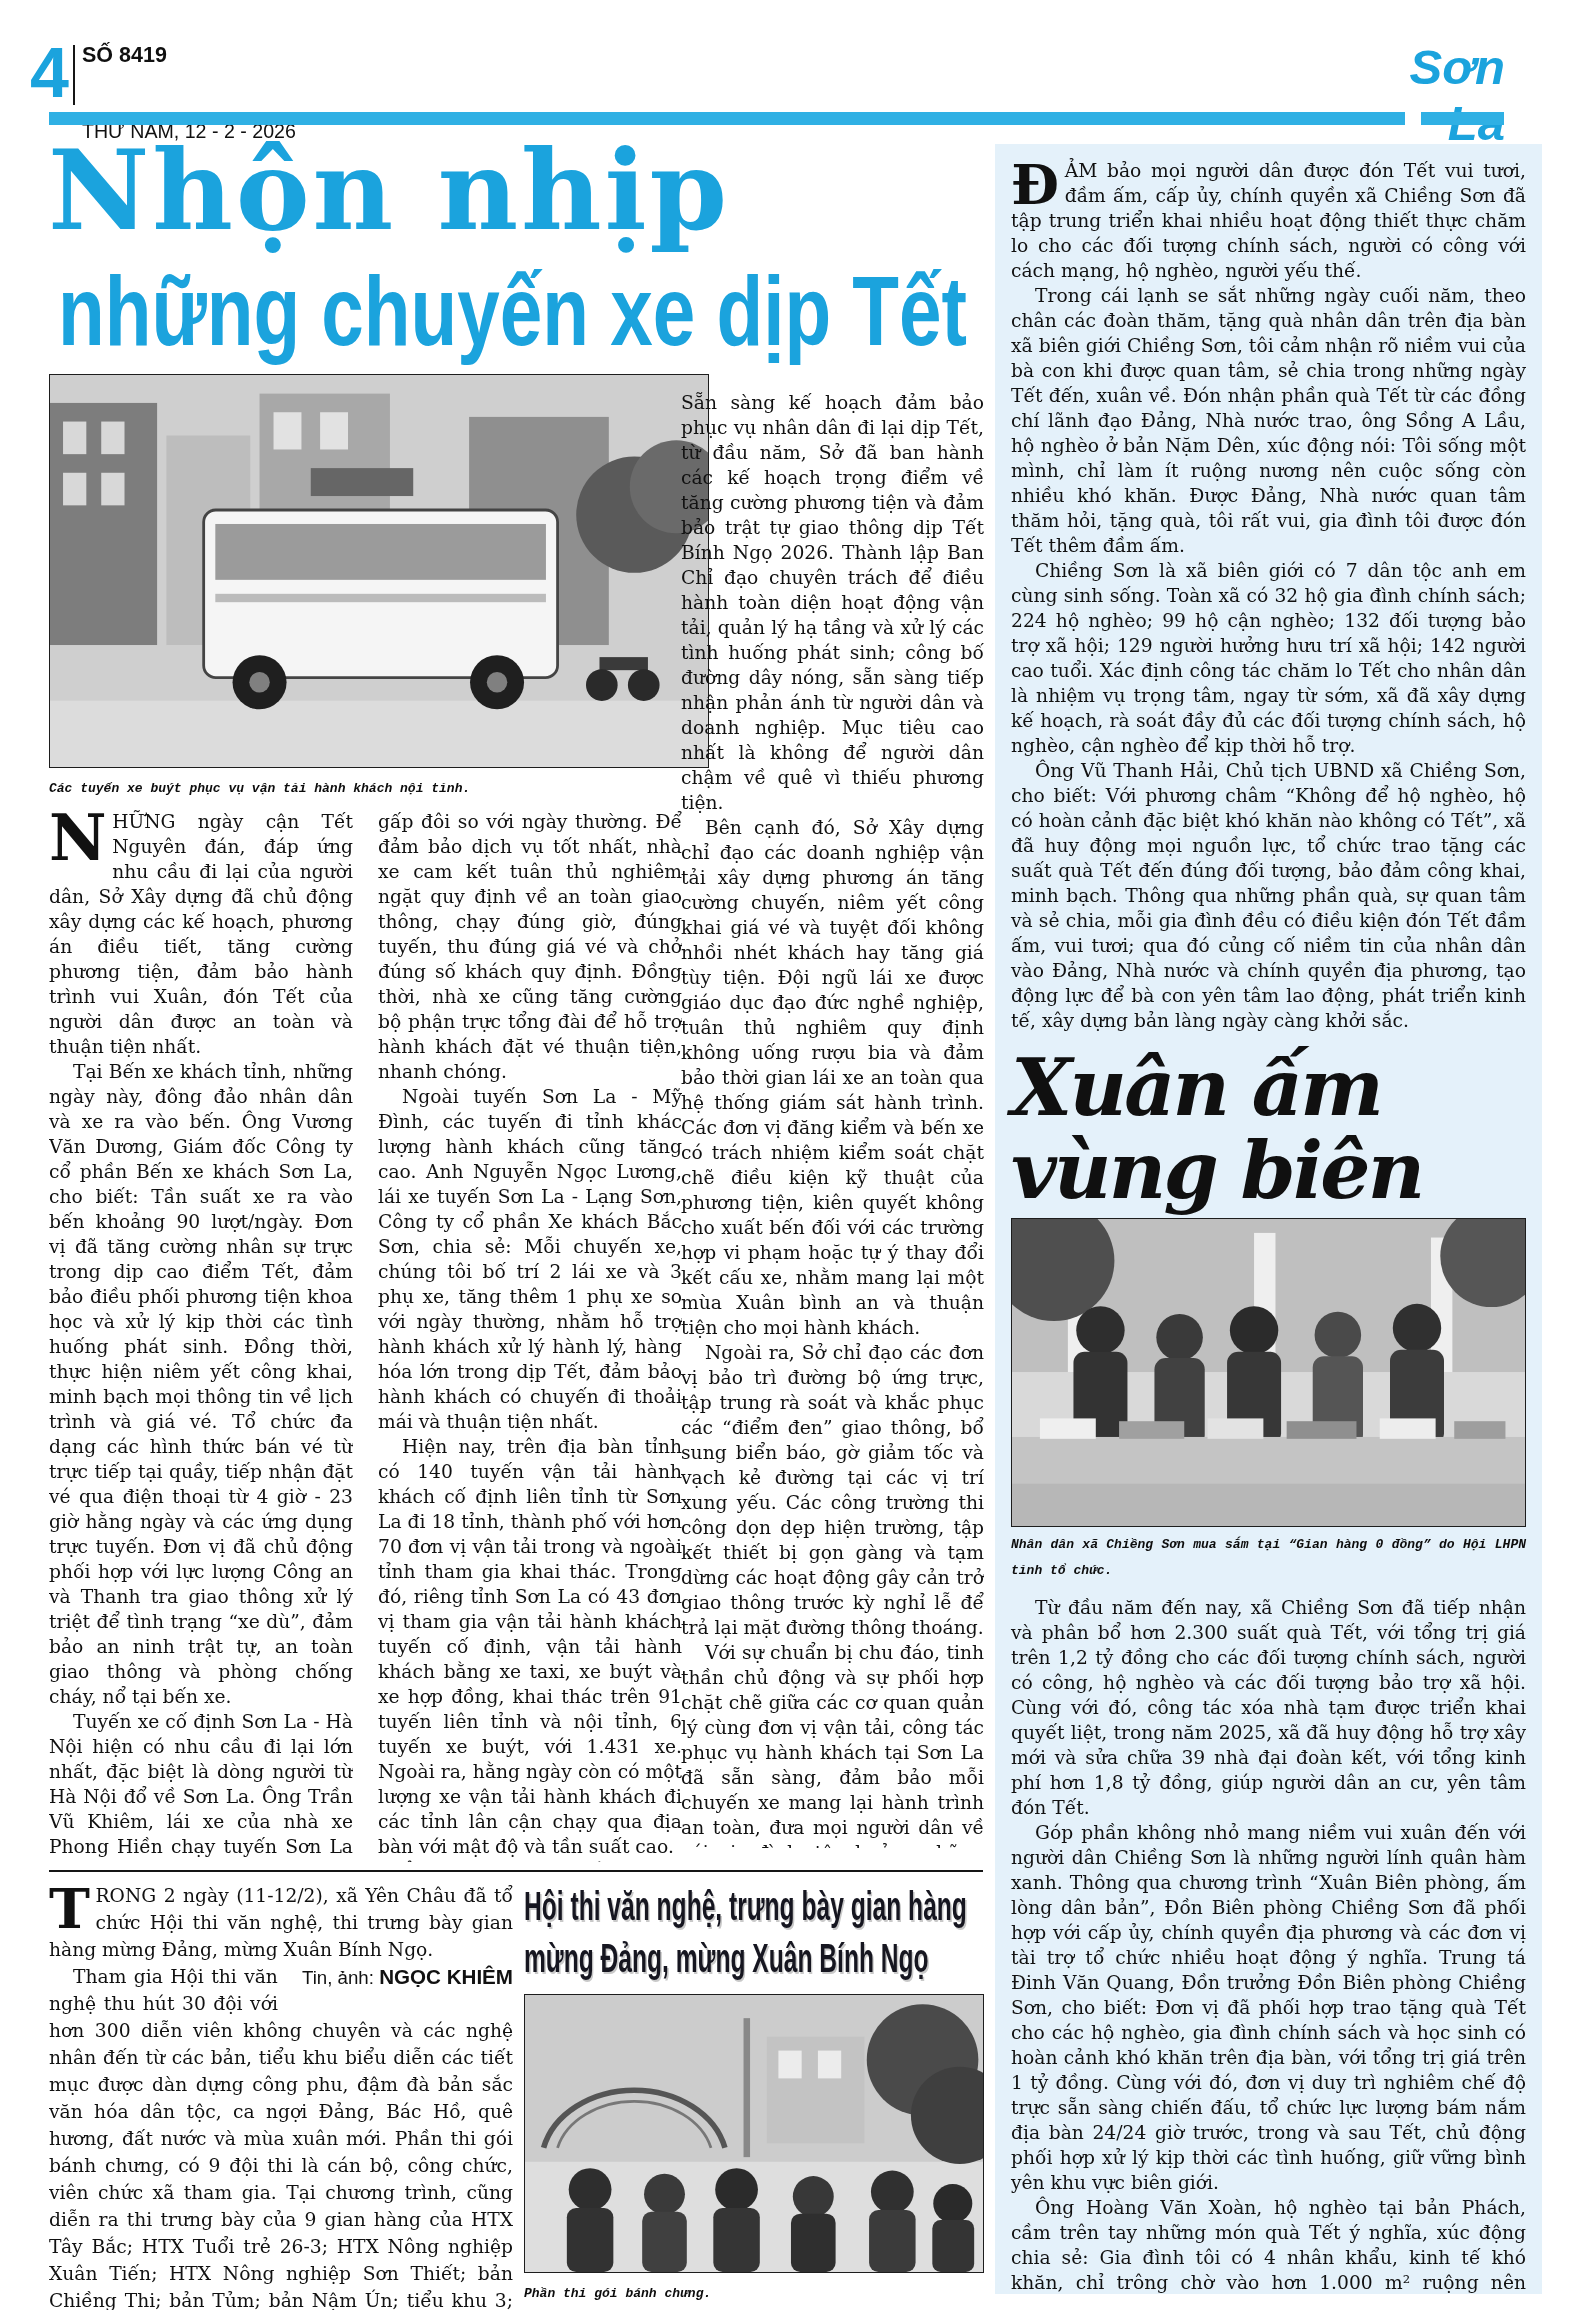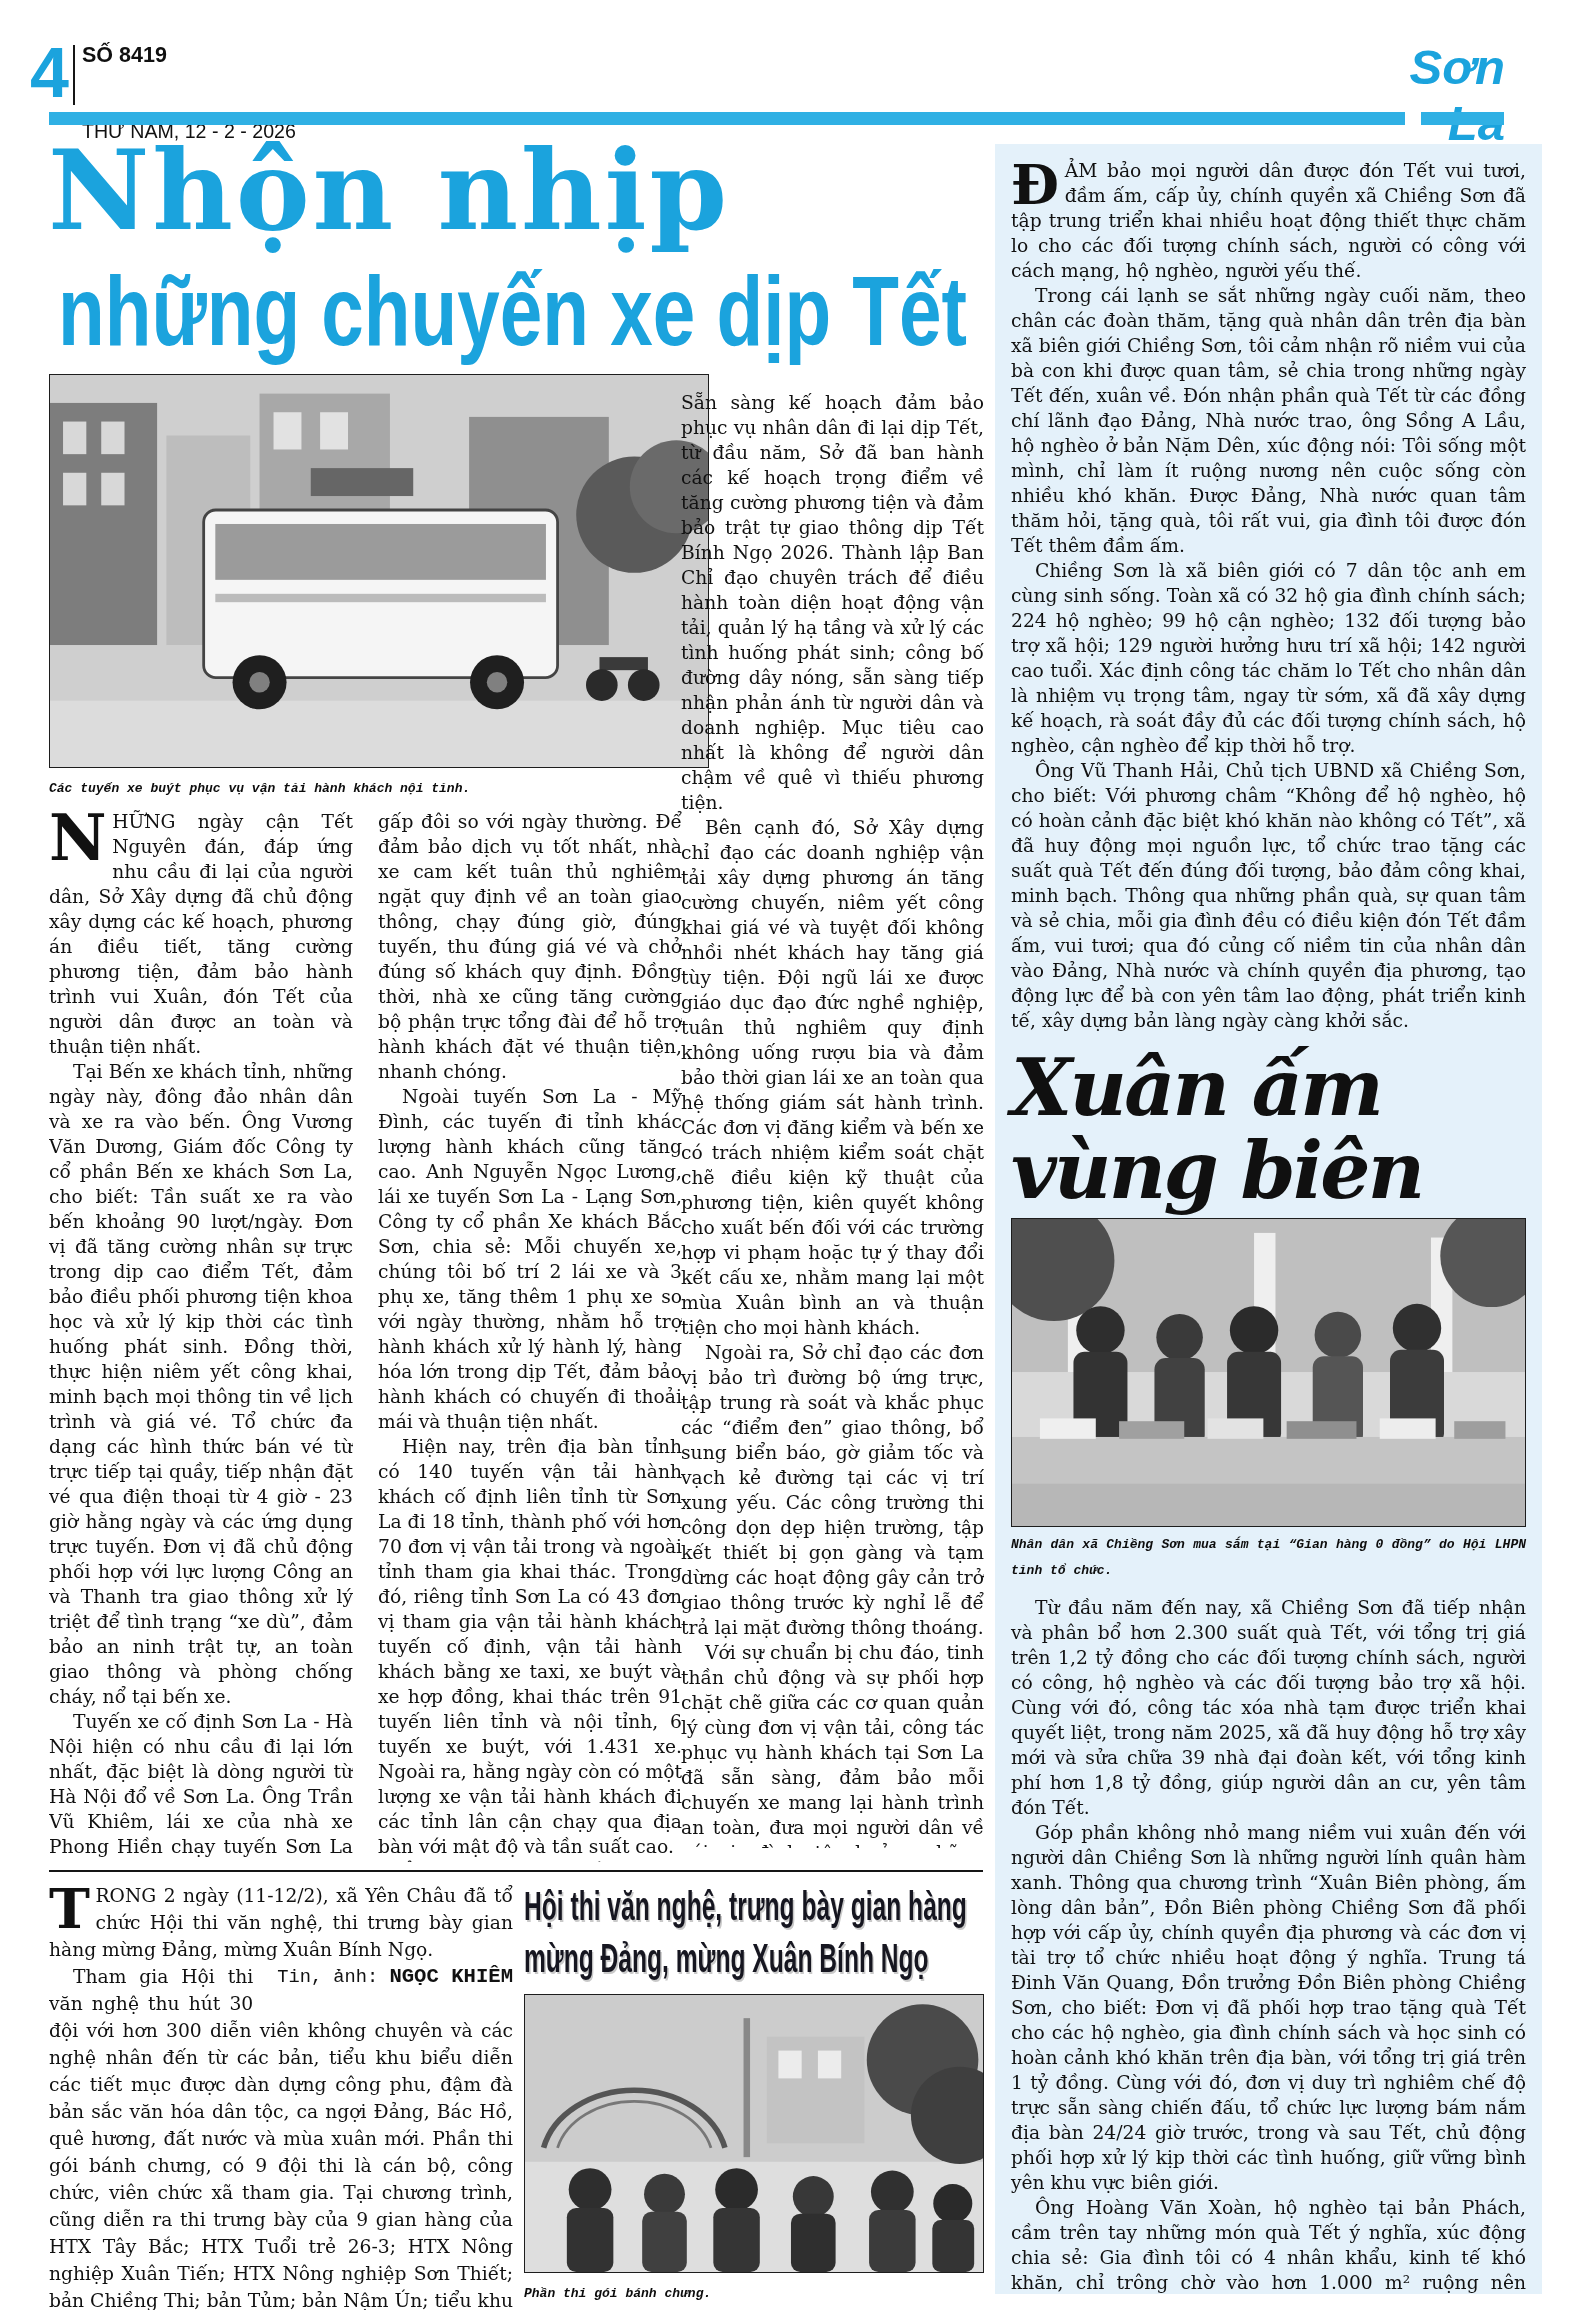--- a/index.html
+++ b/index.html
@@ -54,21 +54,21 @@
   
   .panel{left:995px;top:144px;width:547px;height:2150px;background:#e4f1fa;
          box-sizing:border-box;padding:14px 16px 9.3px 16px;font-size:18.7px;line-height:25px;
          text-align:justify;overflow:hidden;}
   .panel p{margin:0;}
   .script-head{margin:14px 0 3.7px 0;text-align:left;font-family:"DejaVu Serif",serif;
                font-weight:bold;font-style:italic;font-size:79px;line-height:1.05;
                letter-spacing:-2.8px;color:#101010;text-indent:0;}
   .panel .photo{width:100%;height:309px;margin-top:4.7px;}
   .panel .caption{margin:5.6px 0 11.2px 0;}
-  .byline-inline{float:right;font-family:Liberation Mono, monospace;font-size:18.7px;}
+  .byline-inline{float:right;font-family:Liberation Sans, sans-serif;font-size:18.7px;}
   .byline-inline b{font-size:20.6px;}
 </style>
 </head>
 <body>
 
 <div>
   <div class="abs pgnum">4</div>
   <div class="abs vrule"></div>
   <div class="abs issue">SỐ 8419</div>
   <div class="abs idate">THỨ NĂM, 12 - 2 - 2026</div>

